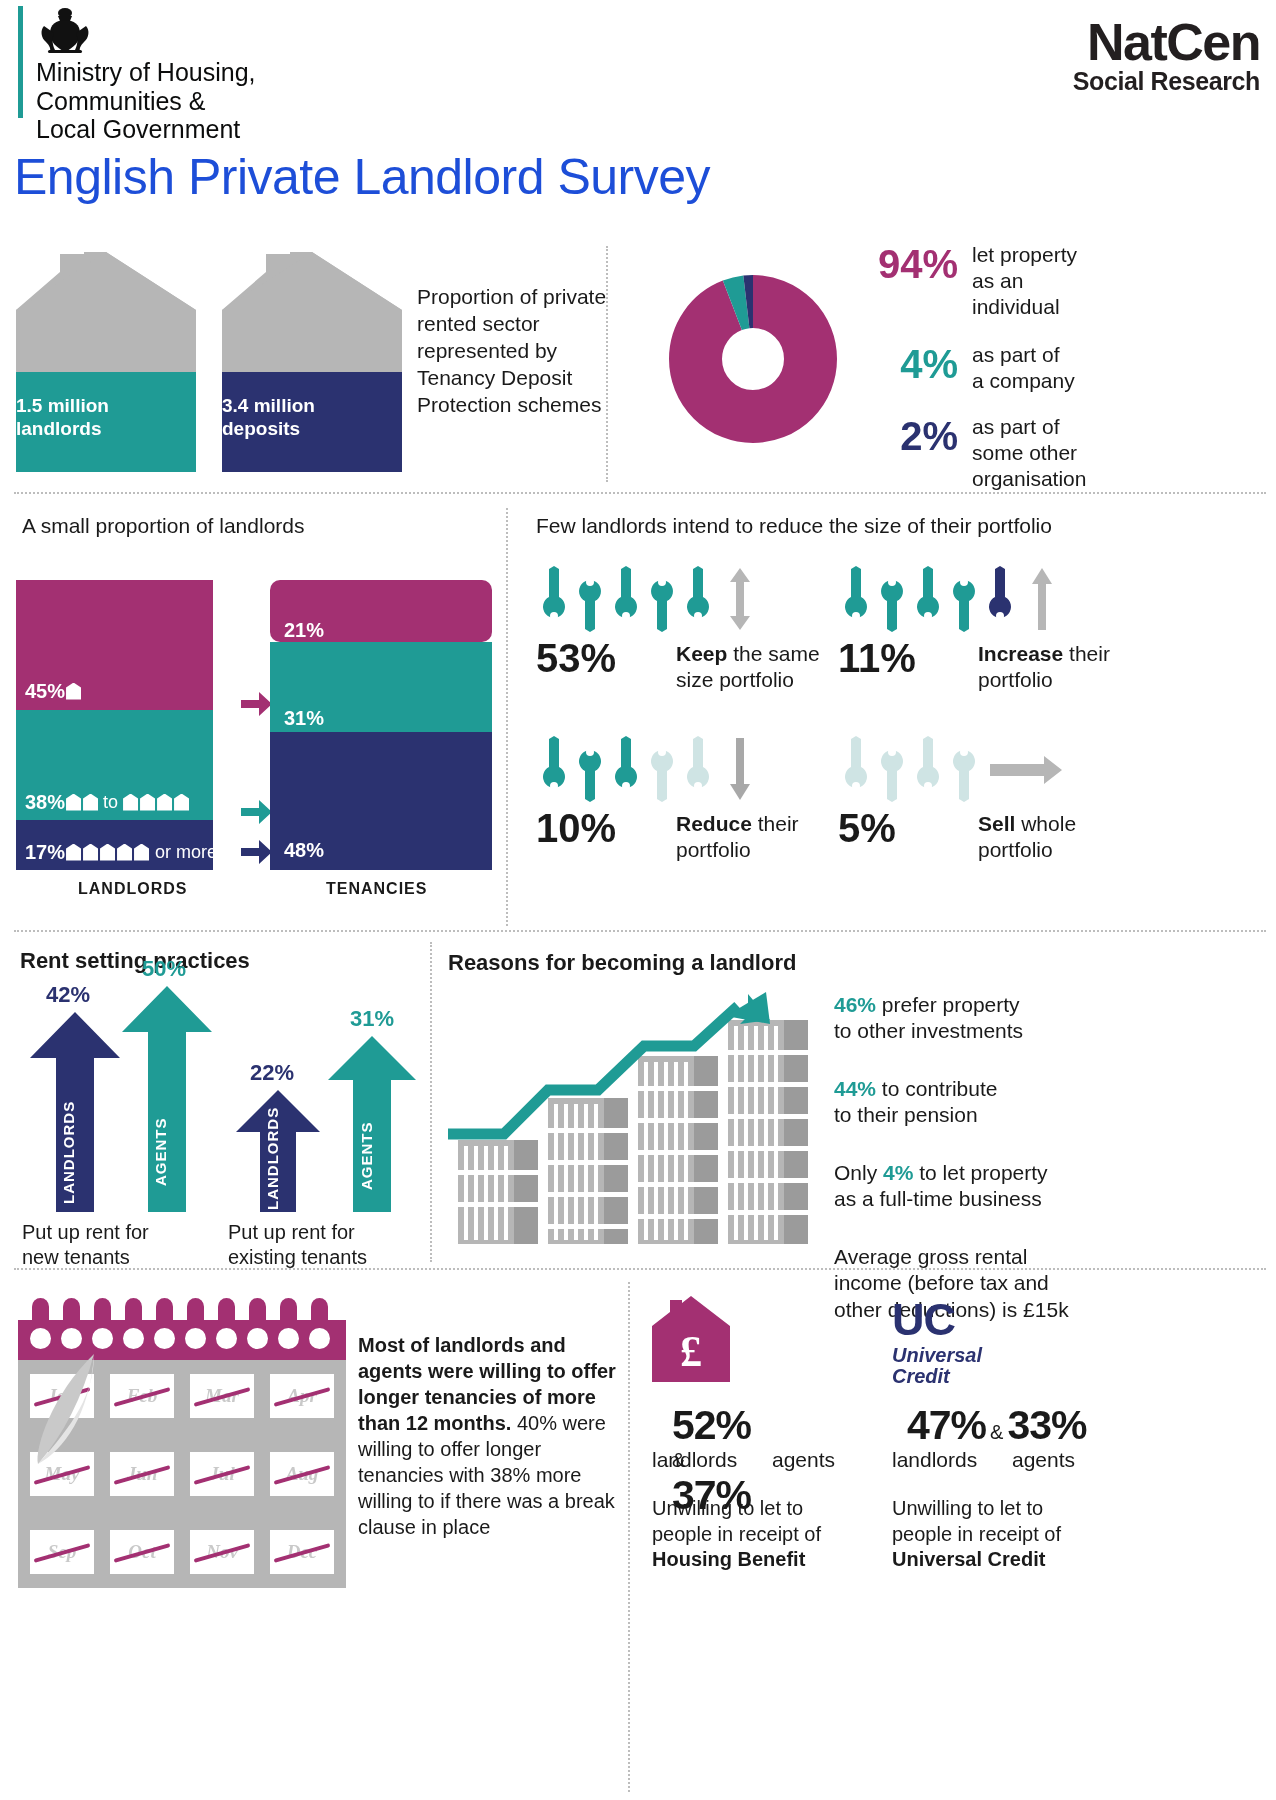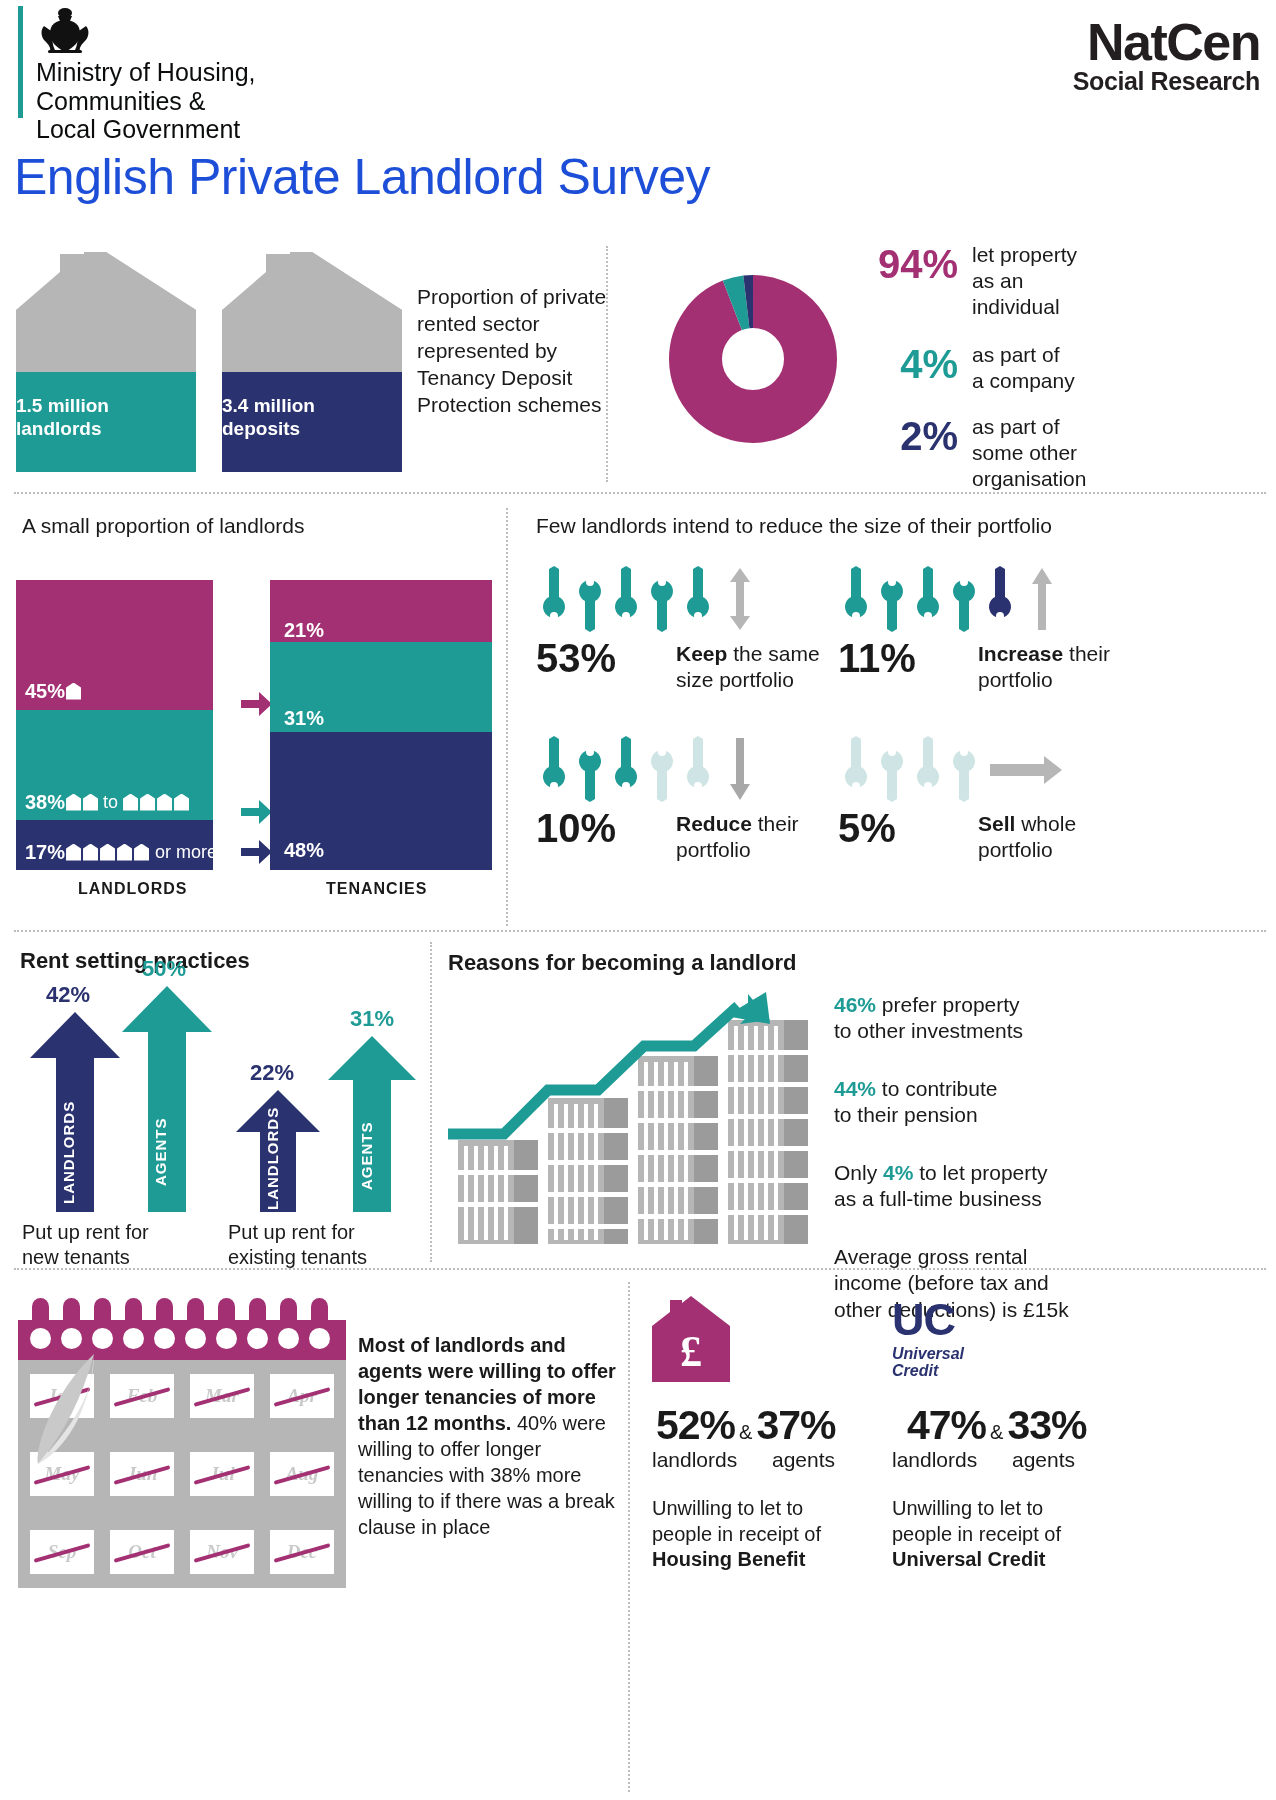--- a/index.html
+++ b/index.html
@@ -102,21 +102,21 @@
   .strike { position:absolute; height:4px; background:#a33072; transform:rotate(-16deg); top:21px; left:3px; width:58px; border-radius:2px;}
   .cal-text { position:absolute; left:358px; top:58px; width:262px; font-size:20px; line-height:1.3; }
   .cal-text b { font-weight:bold;text-align:center; }
 
   
   .sec8 { position:absolute; left:630px; top:1274px; width:646px; height:526px; }
   .bcol { position:absolute; width:240px; }
   .pound-house { position:absolute; width:78px; height:86px; }
   .uc-logo { position:absolute; }
   .uc-main { font-size:45px; font-weight:bold; color:#2b3270; letter-spacing:-1px; line-height:0.9; }
-  .uc-sub { font-size:16px; font-weight:bold; font-style:italic; color:#2b3270; line-height:1.08; margin-top:4px;}
+  .uc-sub { font-size:20px; font-weight:bold; font-style:italic; color:#2b3270; line-height:1.08; margin-top:4px;}
   .bstat { position:absolute; display:flex; align-items:baseline; }
   .bnum { font-size:41px; font-weight:bold; letter-spacing:-1px;}
   .bamp { font-size:20px; margin:0 4px;}
   .blabrow { position:absolute; display:flex; font-size:21px;}
   .bcap { position:absolute; font-size:20px; line-height:1.28; width:240px;}
   .bcap b { font-weight:bold; }
 </style>
 </head>
 <body>
 
@@ -264,21 +264,21 @@
         </div>
       </div>
 
       <svg style="position:absolute; left:225px; top:0; width:32px; height:290px;" viewBox="0 0 32 290">
         <path d="M0 120 L18 120 L18 112 L31 124 L18 136 L18 128 L0 128 Z" fill="#a33072"></path>
         <path d="M0 228 L18 228 L18 220 L31 232 L18 244 L18 236 L0 236 Z" fill="#1f9b95"></path>
         <path d="M0 268 L18 268 L18 260 L31 272 L18 284 L18 276 L0 276 Z" fill="#2b3270"></path>
       </svg>
 
       <div class="bar-right">
-        <div class="seg" style="top:0; height:62px; background:#a33072;">
+        <div class="seg" style="top:0; height:62px; background:#a33072;border-radius:10px;">
           <div class="seg-lab" style="margin-top:38px;padding-left:14px;">21%</div>
         </div>
         <div class="seg" style="top:62px; height:90px; background:#1f9b95;">
           <div class="seg-lab" style="margin-top:62px;padding-left:14px;">31%</div>
         </div>
         <div class="seg" style="top:152px; height:138px; background:#2b3270;">
           <div class="seg-lab" style="margin-top:98px;padding-left:14px;">48%</div>
         </div>
       </div>
 
@@ -651,21 +651,21 @@
   <div class="vdot" style="left:628px; top:1282px; height:510px;"></div>
 
   <div class="sec8">
 
     <div class="bcol" style="left:22px; top:22px;">
       <svg class="pound-house" style="left:0; top:0;" viewBox="0 0 78 86">
         <path d="M39 0 L78 30 L78 86 L0 86 L0 30 L18 16 L18 4 L30 4 L30 7 Z" fill="#a33072"></path>
         <text x="39" y="70" font-size="44" font-weight="bold" fill="#fff" text-anchor="middle" font-family="Liberation Serif, serif">£</text>
       </svg>
 
-      <div class="bstat" style="left:4px; top:106px;">
+      <div class="bstat" style="left:16px; top:106px;flex-direction:column;">
         <span class="bnum">52%</span>
         <span class="bamp">&amp;</span>
         <span class="bnum">37%</span>
       </div>
       <div class="blabrow" style="left:0; top:152px;">
         <span style="width:120px;">landlords</span>
         <span>agents</span>
       </div>
       <div class="bcap" style="left:0; top:200px;">
         <div>Unwilling to let to</div>

